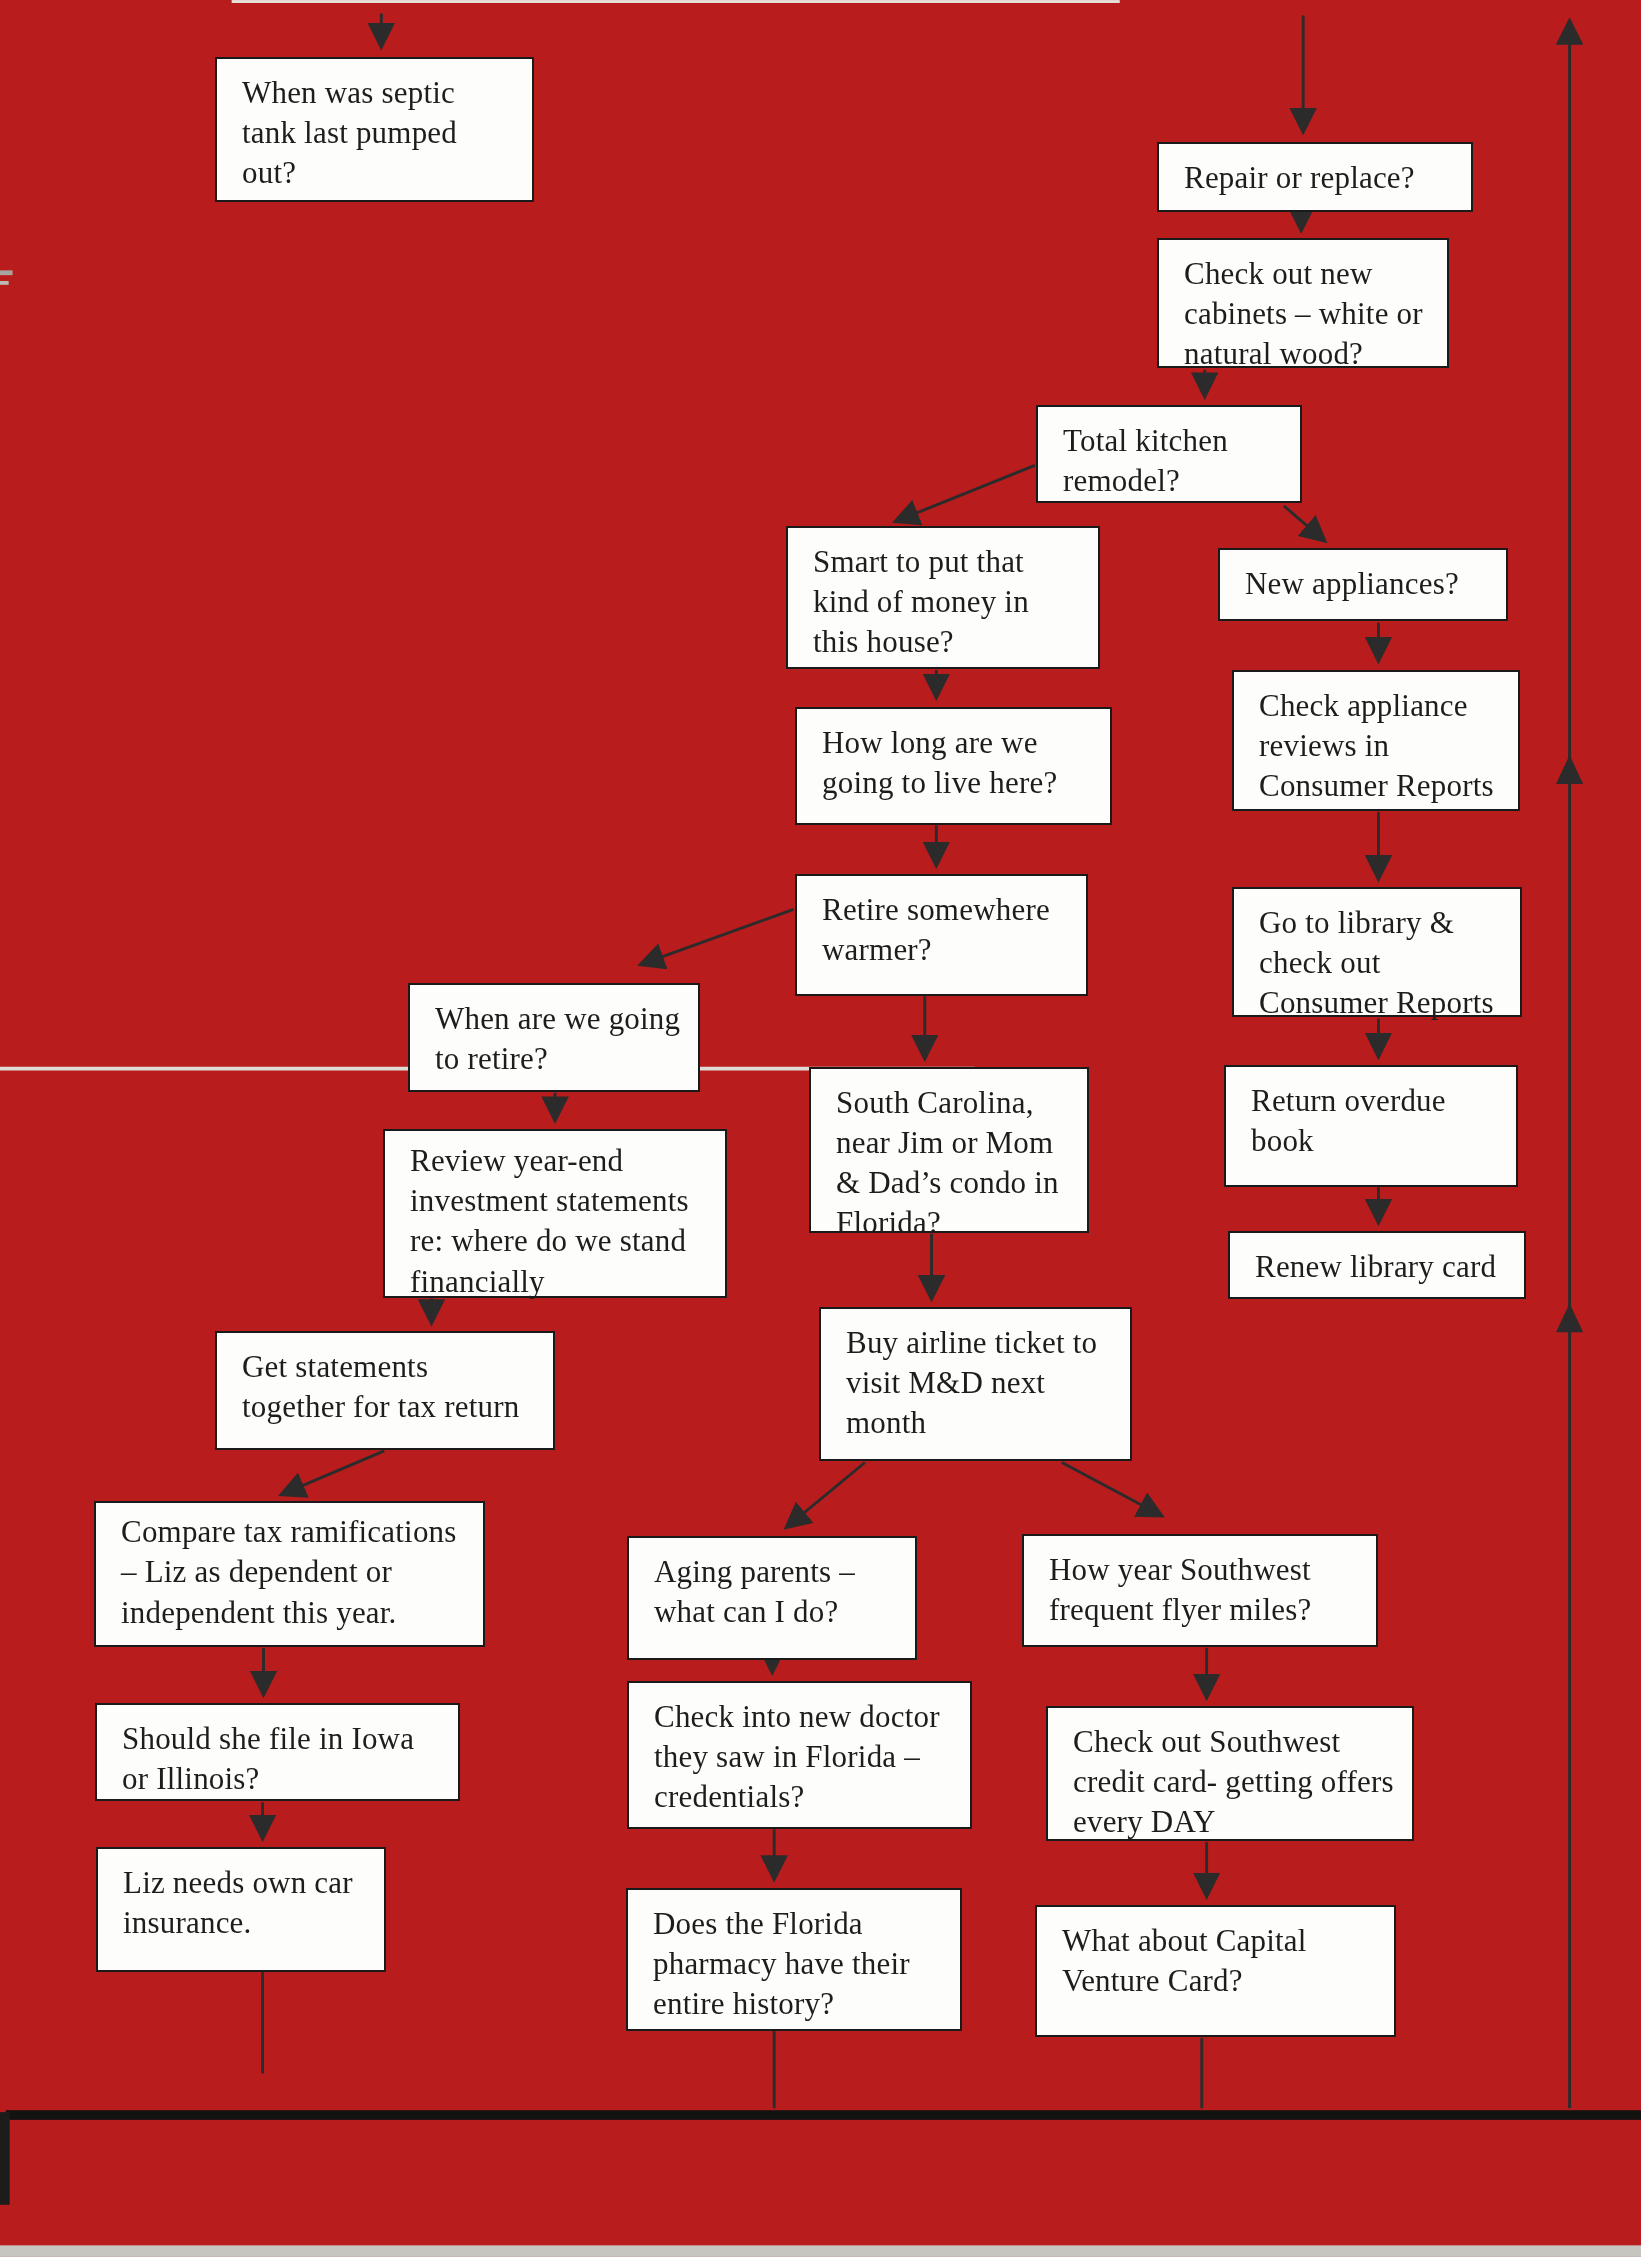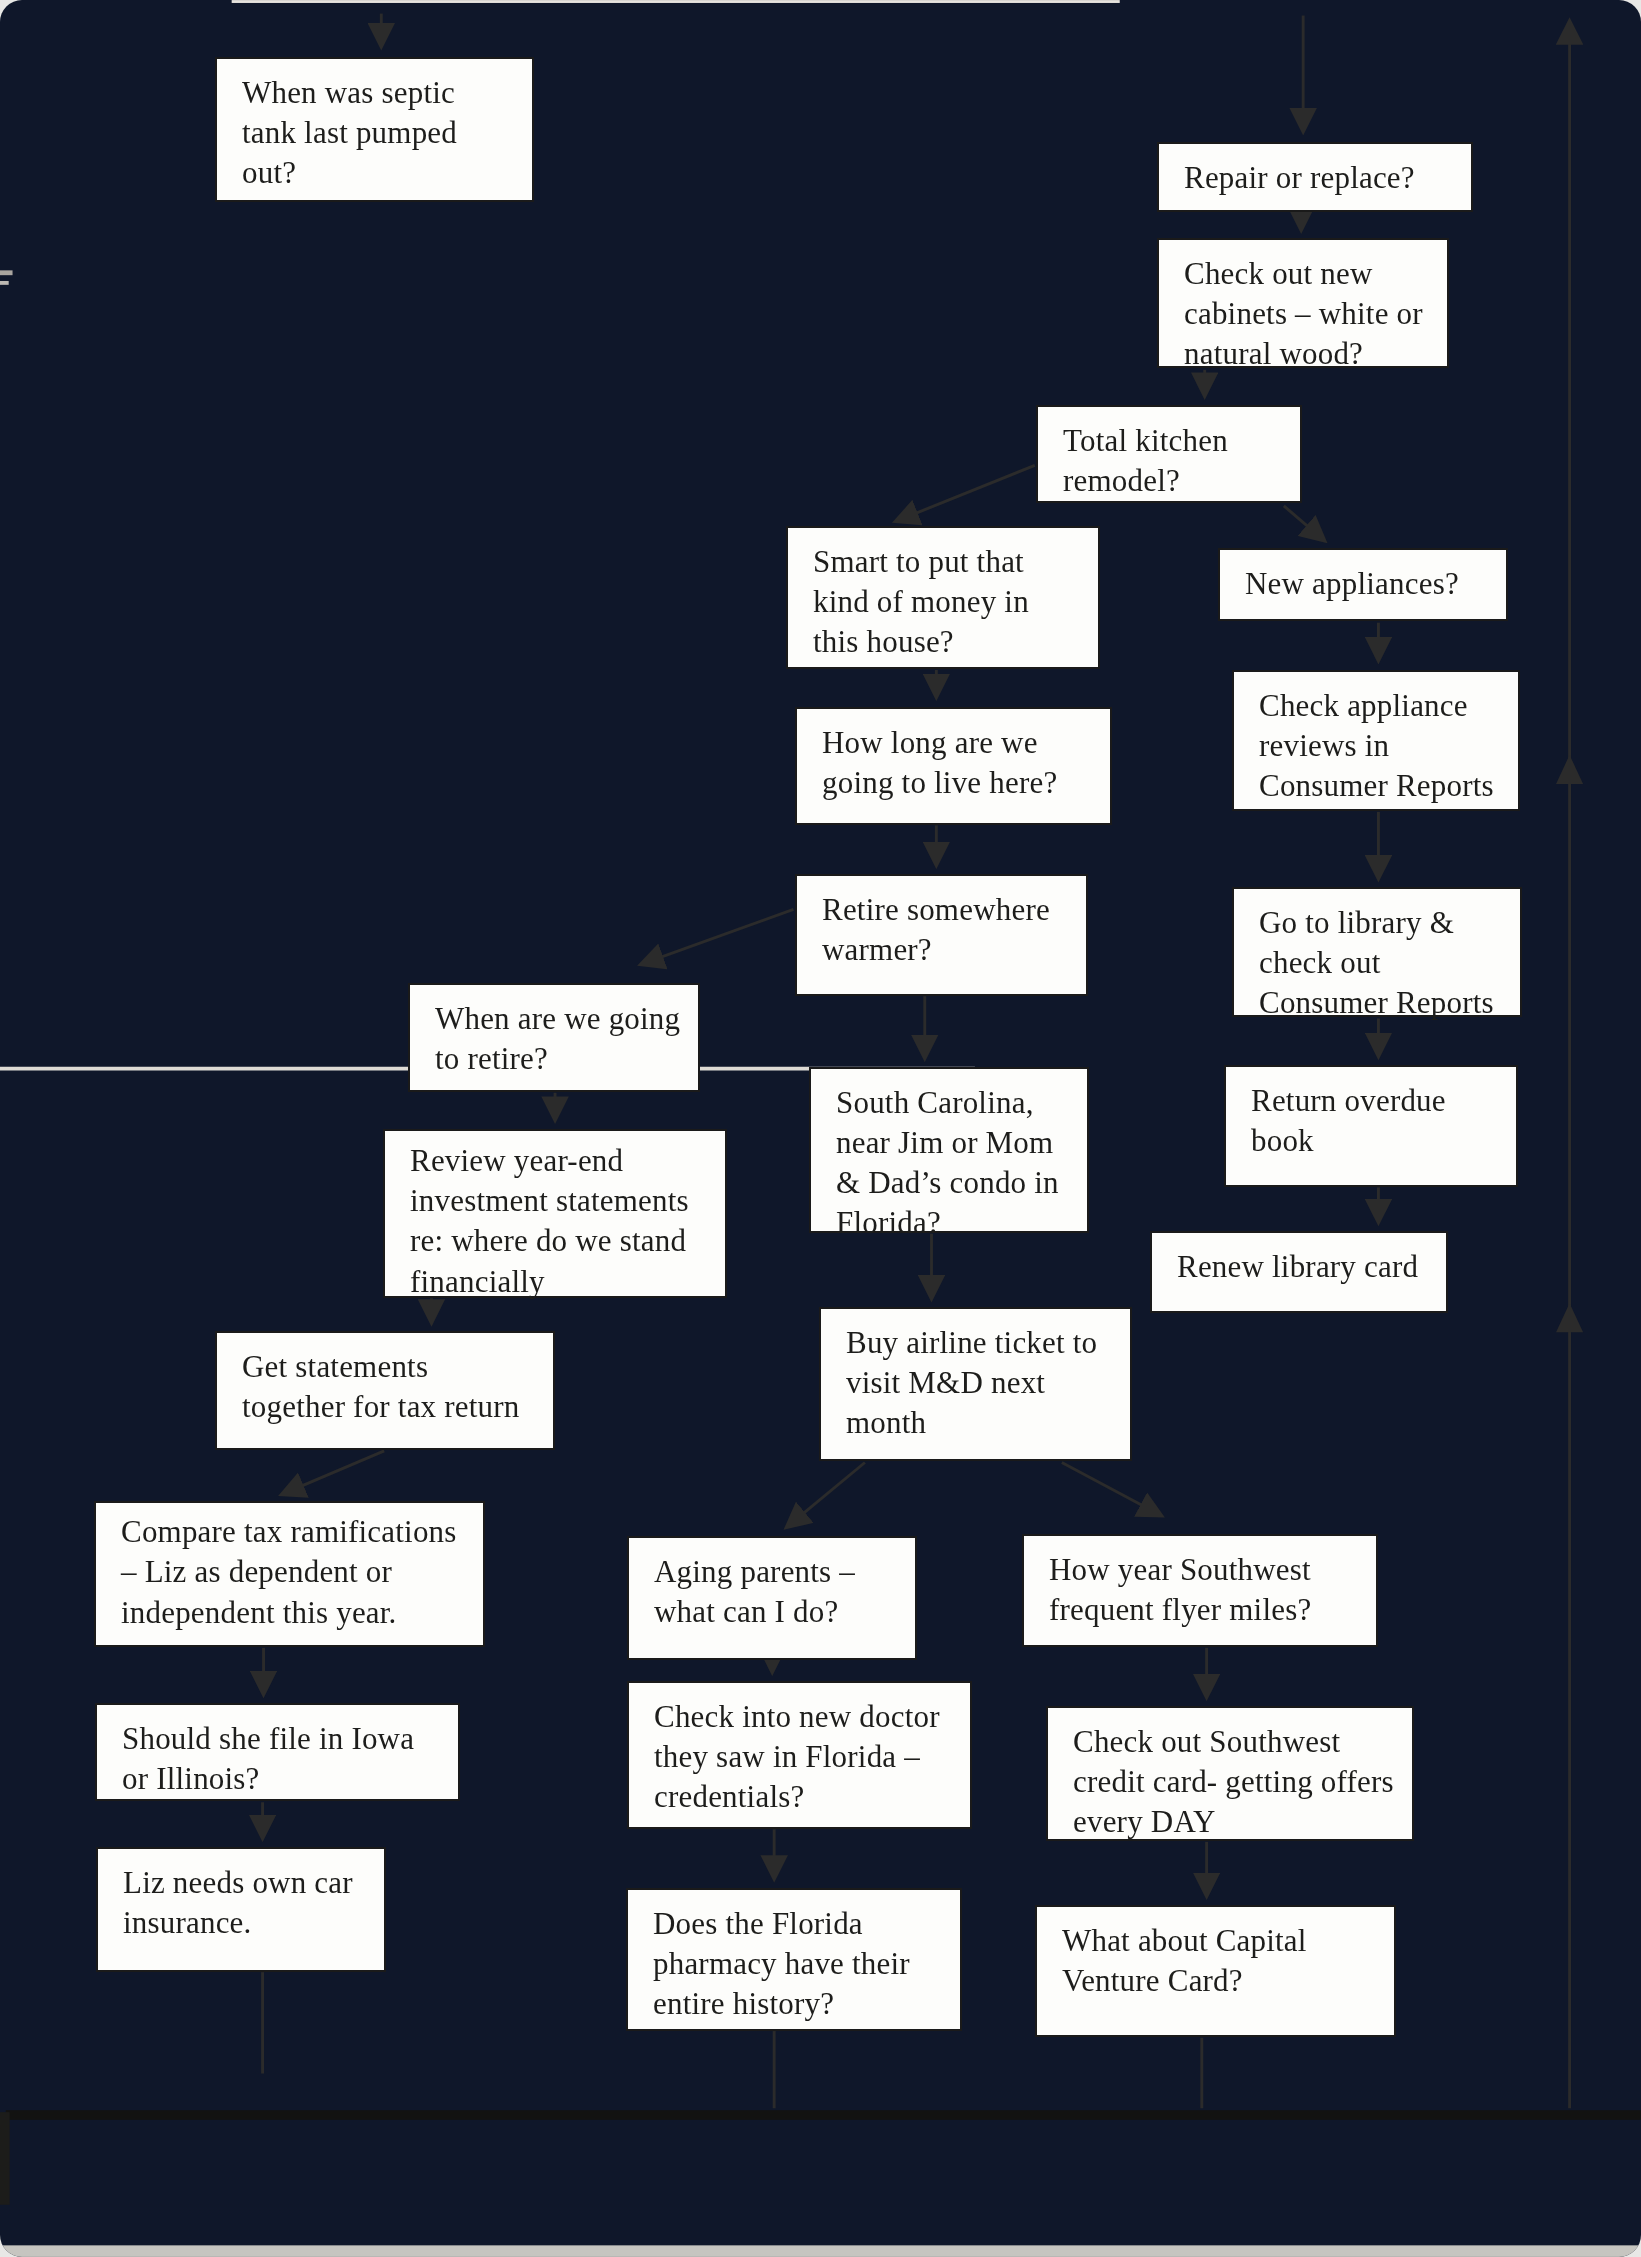--- a/index.html
+++ b/index.html
@@ -1,22 +1,21 @@
 <!DOCTYPE html>
 <html><head>
 <meta charset="utf-8">
 <style>
   html,body{margin:0;padding:0;background:#e8e8e6;}
   .page{
     position:relative;
     width:1641px;height:2257px;
-    background:#0f172a;
+    background:#b91c1c;
     overflow:hidden;
     font-family:"Liberation Serif","DejaVu Serif",serif;
-    border-radius:22px;
   }
   .node{
     position:absolute;
     border:2.9px solid #1a1a1a;
     background:#fdfdfb;
     box-sizing:border-box;
     padding:13.5px 17.4px 5.8px 25px;
     color:#1d1d1b;
     font-size:31px;
     line-height:1.3;
@@ -88,21 +87,21 @@
   <div class="node" style="left:786px;top:526px;width:314px;height:143px"><span>Smart to put that kind of money in this house?</span></div>
   <div class="node" style="left:1218px;top:548px;width:290px;height:73px"><span>New appliances?</span></div>
   <div class="node" style="left:795px;top:707px;width:317px;height:118px"><span>How long are we going to live here?</span></div>
   <div class="node" style="left:1232px;top:670px;width:288px;height:141px"><span>Check appliance reviews in Consumer Reports</span></div>
   <div class="node" style="left:795px;top:874px;width:293px;height:122px"><span>Retire somewhere warmer?</span></div>
   <div class="node" style="left:1232px;top:887px;width:290px;height:130px"><span>Go to library &amp; check out Consumer Reports</span></div>
   <div class="node" style="left:408px;top:983px;width:292px;height:109px"><span>When are we going to retire?</span></div>
   <div class="node" style="left:809px;top:1067px;width:280px;height:166px"><span>South Carolina, near Jim or Mom &amp; Dad’s condo in Florida?</span></div>
   <div class="node" style="left:1224px;top:1065px;width:294px;height:122px"><span>Return overdue book</span></div>
   <div class="node" style="left:383px;top:1129px;width:344px;height:169px;padding-top:9.7px"><span>Review year-end investment statements re: where do we stand financially</span></div>
-  <div class="node" style="left:1150px;top:1231px;width:298px;height:82px"><span>Renew library card</span></div>
+  <div class="node" style="left:1228px;top:1231px;width:298px;height:68px"><span>Renew library card</span></div>
   <div class="node" style="left:215px;top:1331px;width:340px;height:119px"><span>Get statements together for tax return</span></div>
   <div class="node" style="left:819px;top:1307px;width:313px;height:154px"><span>Buy airline ticket to visit M&amp;D next month</span></div>
   <div class="node" style="left:94px;top:1501px;width:391px;height:146px;padding-top:9px"><span>Compare tax ramifications – Liz as dependent or independent this year.</span></div>
   <div class="node" style="left:627px;top:1536px;width:290px;height:124px"><span>Aging parents – what can I do?</span></div>
   <div class="node" style="left:1022px;top:1534px;width:356px;height:113px"><span>How year Southwest frequent flyer miles?</span></div>
   <div class="node" style="left:95px;top:1703px;width:365px;height:98px"><span>Should she file in Iowa or Illinois?</span></div>
   <div class="node" style="left:627px;top:1681px;width:345px;height:148px"><span>Check into new doctor they saw in Florida – credentials?</span></div>
   <div class="node" style="left:1046px;top:1706px;width:368px;height:135px"><span>Check out Southwest credit card- getting offers every DAY</span></div>
   <div class="node" style="left:96px;top:1847px;width:290px;height:125px"><span>Liz needs own car insurance.</span></div>
   <div class="node" style="left:626px;top:1888px;width:336px;height:143px"><span>Does the Florida pharmacy have their entire history?</span></div>

